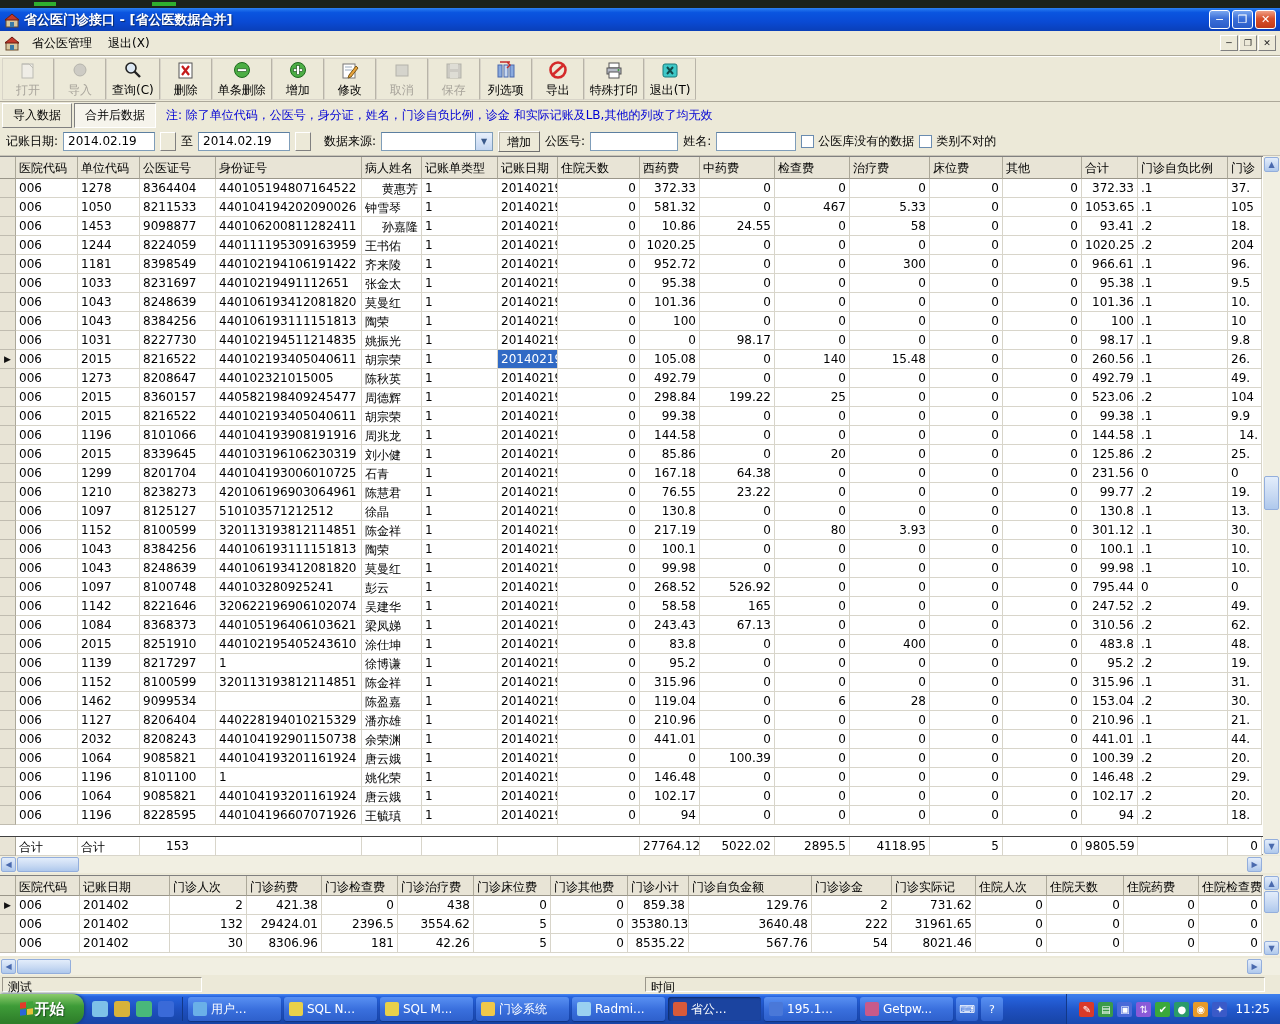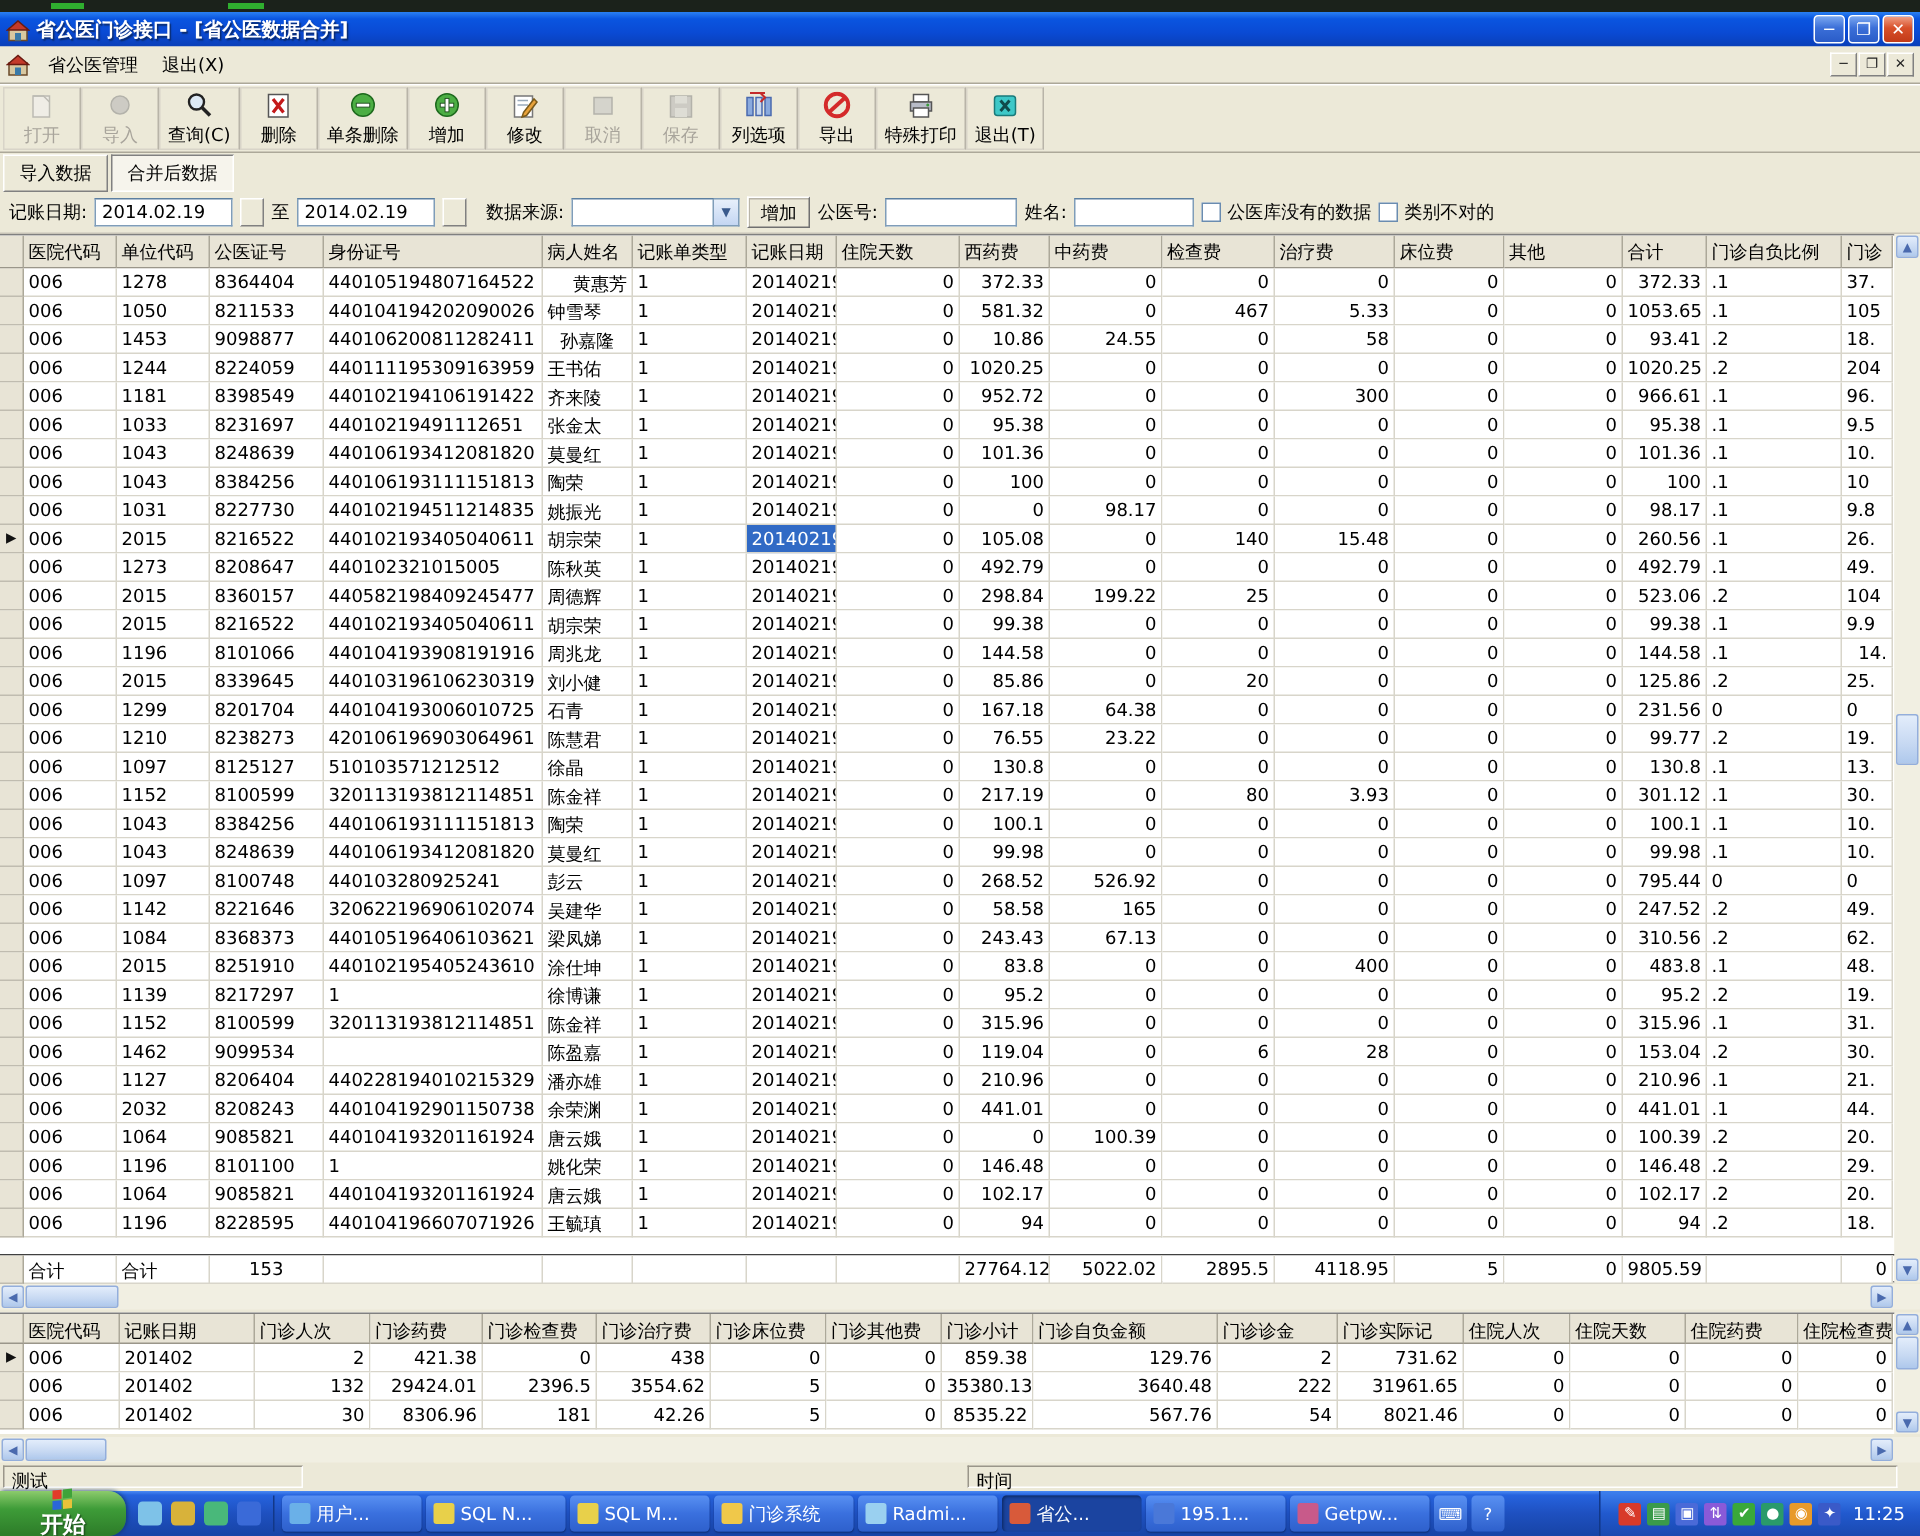--- a/index.html
+++ b/index.html
@@ -87,21 +87,21 @@
   
   #statusbar { left:0; top:976px; width:1280px; height:18px; background:#ECE9D8; display:flex; gap:3px; padding:1px 2px; }
   .status-panel { border:1px solid #9A968A; border-right-color:#fff; border-bottom-color:#fff; padding:1px 5px; height:15px; white-space:nowrap; }
 
   
   #taskbar { left:0; top:994px; width:1280px; height:30px;
     background:linear-gradient(180deg,#4A8AF4 0%,#2663DE 9%,#1E50C0 50%,#1845A8 95%); display:flex; align-items:center; }
   #startbtn { width:84px; height:30px; border-radius:0 12px 12px 0;
     background:linear-gradient(180deg,#8CCB6C 0%,#3E9C38 40%,#2E7E2A 95%);
     color:#fff; font-weight:bold; font-size:15px; display:flex; align-items:center; justify-content:center; gap:1px;
-    text-shadow:1px 1px 1px #1d4f1d; box-shadow:1px 0 3px #123a7a;flex-direction:column; }
+    text-shadow:1px 1px 1px #1d4f1d; box-shadow:1px 0 3px #123a7a; }
   .flag { width:14px; height:14px; display:grid; grid-template-columns:6px 6px; grid-template-rows:6px 6px; gap:1px; transform:skewY(-6deg); }
   .flag i { display:block; }
   #quicklaunch { display:flex; align-items:center; gap:6px; padding:0 8px; border-right:1px solid #123888; height:24px; }
   .ql-icon { width:16px; height:16px; border-radius:3px; }
   #taskbtns { display:flex; gap:3px; padding-left:5px; }
   .task-btn { width:93px; height:24px; border-radius:3px; color:#fff; display:flex; align-items:center; gap:4px; padding:0 5px;
     background:linear-gradient(180deg,#5890F2 0%,#3A70DE 50%,#2E60CC 100%); box-shadow:0 1px 1px #11337e; white-space:nowrap; overflow:hidden; }
   .task-btn.active { background:#1B44A0; box-shadow:inset 1px 1px 2px #0d2a66; }
   .task-btn .tb-ic { width:14px; height:14px; flex:none; border-radius:2px; }
   .task-sm { width:22px; height:24px; border-radius:3px; background:linear-gradient(180deg,#5890F2,#2E60CC); display:flex; align-items:center; justify-content:center; color:#fff; font-size:11px; }
@@ -243,20 +243,21 @@
           <rect x="3" y="3" width="14" height="13" rx="2" fill="#3ec8c8" stroke="#1a7a7a"></rect>
           <path d="M7 6 L13 13 M13 6 L7 13" stroke="#104a4a" stroke-width="2"></path>
         </svg></div>
       <div class="tb-label">退出(T)</div>
     </div>
   </div>
 
 <div id="tabsrow" class="abs">
   <span class="tab">导入数据</span>
   <span class="tab active">合并后数据</span>
+  <span id="note">注: 除了单位代码，公医号，身分证，姓名，门诊自负比例，诊金 和实际记账及LB,其他的列改了均无效</span>
 </div>
 
 <div id="filterrow" class="abs">
   <span>记账日期:</span>
   <span class="field" style="width:92px">2014.02.19</span>
   <span class="small-btn"></span>
   <span>至</span>
   <span class="field" style="width:92px">2014.02.19</span>
   <span class="small-btn"></span>
   <span style="margin-left:8px">数据来源:</span>
@@ -339,21 +340,21 @@
       <div class="cell" style="width: 56px; text-align: right;">1053.65</div>
       <div class="cell" style="width: 90px; text-align: left;">.1</div>
       <div class="cell" style="width: 34px; text-align: left;">105</div>
     </div>
     <div class="grow">
       <div class="icell"></div>
       <div class="cell" style="width: 62px; text-align: left;">006</div>
       <div class="cell" style="width: 62px; text-align: left;">1453</div>
       <div class="cell" style="width: 76px; text-align: left;">9098877</div>
       <div class="cell" style="width: 146px; text-align: left;">440106200811282411</div>
-      <div class="cell" style="width: 60px; text-align: center;">孙嘉隆</div>
+      <div class="cell" style="width: 60px; text-align: right;">孙嘉隆</div>
       <div class="cell" style="width: 76px; text-align: left;">1</div>
       <div class="cell" style="width: 60px; text-align: left;">20140219</div>
       <div class="cell" style="width: 82px; text-align: right;">0</div>
       <div class="cell" style="width: 60px; text-align: right;">10.86</div>
       <div class="cell" style="width: 75px; text-align: right;">24.55</div>
       <div class="cell" style="width: 75px; text-align: right;">0</div>
       <div class="cell" style="width: 80px; text-align: right;">58</div>
       <div class="cell" style="width: 73px; text-align: right;">0</div>
       <div class="cell" style="width: 79px; text-align: right;">0</div>
       <div class="cell" style="width: 56px; text-align: right;">93.41</div>

